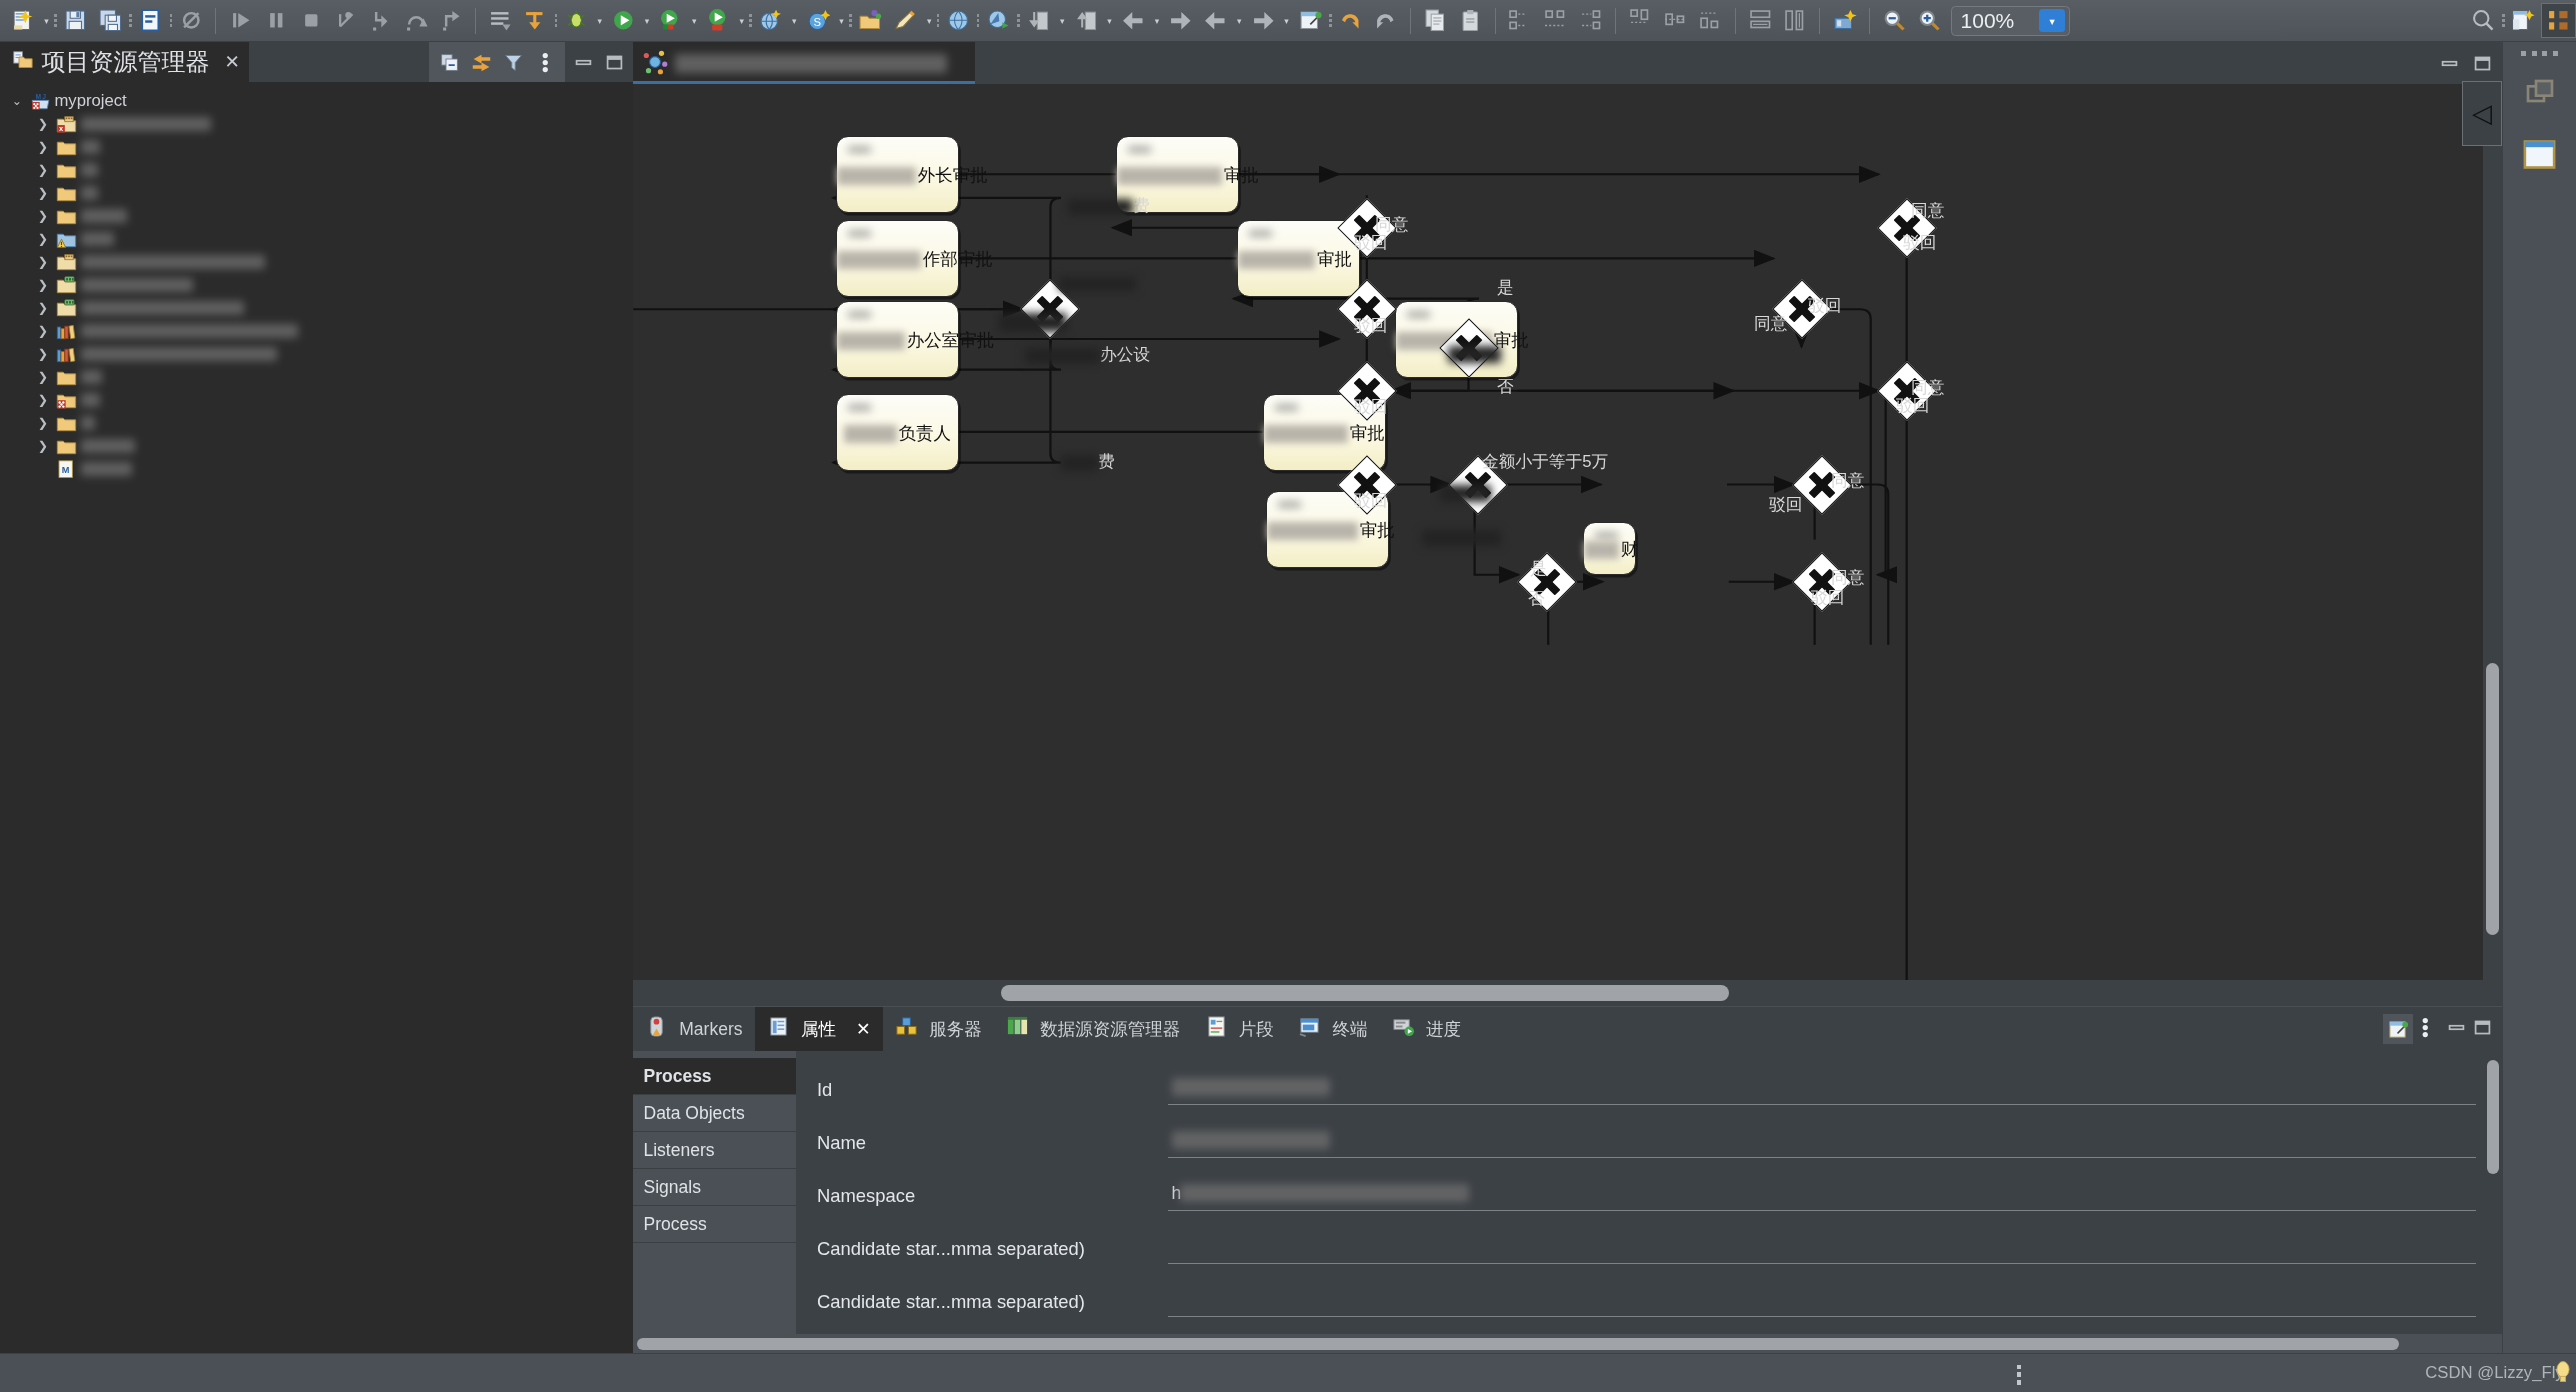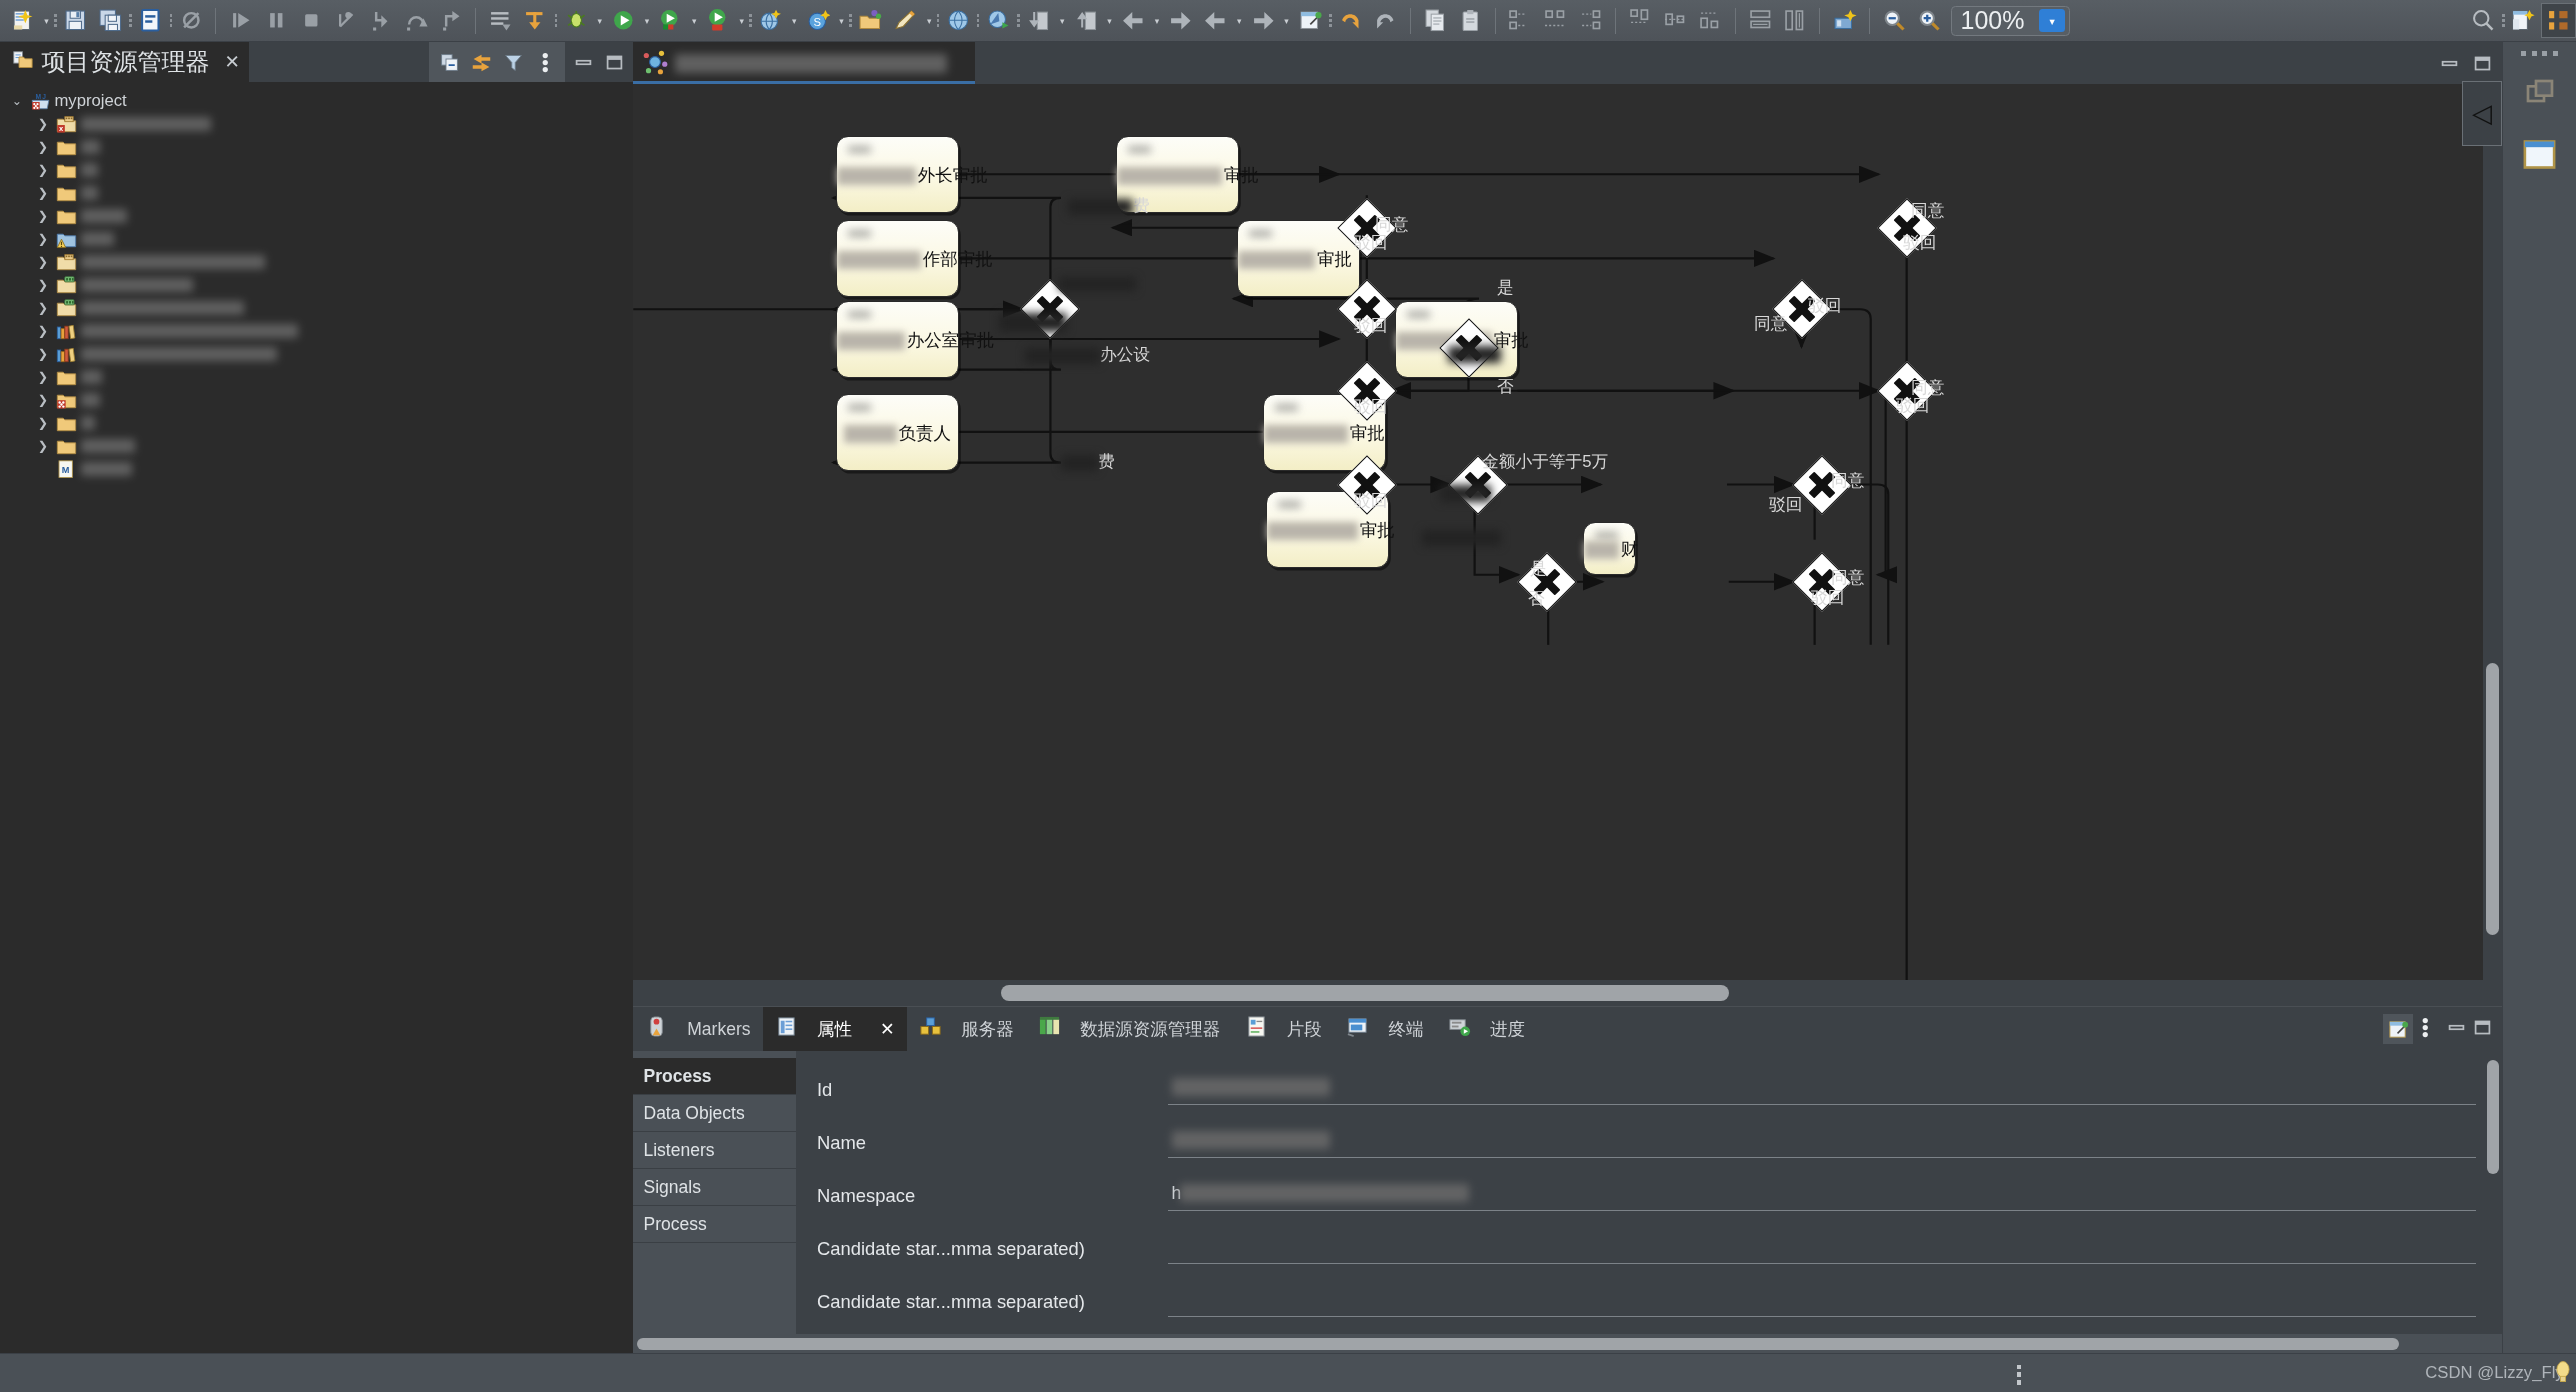--- a/index.html
+++ b/index.html
@@ -30,21 +30,21 @@
   .tb-sep { width:0.9px; height:26px; background:#6e747a; margin:0 7px; }
   .tb-dots { width:5.3px; height:26px; display:flex; flex-direction:column;
              justify-content:center; align-items:center; gap:2.6px; }
   .tb-dots i { width:2.6px;height:2.6px;background:#8c9298; display:block;}
   .tb-caret { width:12.3px;height:35px;display:flex;align-items:center;justify-content:center;
               color:#c9ced3; font-size:8.8px;}
   .icon { width:24.6px; height:24.6px; display:block; }
   .zoombox { width:119px;height:30px;border:0.9px solid #73797f;border-radius:4.4px;
              background:#585e64; display:flex;align-items:center;
              padding:0 3.5px 0 8.8px; margin-left:3.5px;}
-  .zoombox span { color:#eceff1; font-size:25px; flex:1;}
+  .zoombox span { color:#eceff1; font-size:21px; flex:1;}
   .zoom-caret{width:26px;height:23px;background:#2f7fd6;border-radius:3.5px;
               display:flex;align-items:center;justify-content:center;color:#fff;font-size:10.5px;}
 
   
   #explorer { position:absolute; left:0; top:42px; width:633px; height:1311px;
               background:#2b2b2b; }
   #explorer-tabbar { height:40px; background:#3c4146; display:flex; align-items:stretch;}
   #explorer-tab { background:#2b2b2b; display:flex; align-items:center;
                   padding:0 8.8px 0 10.5px; gap:8px; }
   #explorer-tab .title { color:#dfe3e6; font-size:24px; }
@@ -101,21 +101,21 @@
   .rs-btn{width:49px;height:49px;margin:12.3px auto 0;display:flex;
           align-items:center;justify-content:center;}
   #collapse-arrow{position:absolute;right:74px;top:81px;width:40px;height:65px;
                   background:#3c4146;border:0.9px solid #6a7076;display:flex;
                   align-items:center;justify-content:center;color:#111;font-size:26px;}
 
   
   #bottom{position:absolute;left:633px;top:1007px;width:1869px;height:346px;
           background:#3c4146;}
   #bottom-tabs{height:44px;display:flex;align-items:stretch;}
-  .btab{display:flex;align-items:center;gap:19px;padding:0 12.3px;color:#cfd3d7;font-size:17.5px;justify-content:flex-end;}
+  .btab{display:flex;align-items:center;gap:11px;padding:0 12.3px;color:#cfd3d7;font-size:17.5px;justify-content:flex-end;}
   .btab.active{background:#2b2b2b;color:#ffffff;}
   #bottom-tools{margin-left:auto;display:flex;align-items:center;gap:7px;padding:0 10.5px;}
   #bottom-body{position:absolute;left:0;top:44px;right:0;bottom:0;background:#3c4146;
                display:flex;}
   #prop-nav{width:163px;background:#4a5056;padding-top:7px;}
   .pnav{height:37px;display:flex;align-items:center;padding-left:10.5px;
         color:#dfe3e6;font-size:17.5px;border-bottom:0.9px solid #3a3f44;}
   .pnav.active{background:#2b2b2b;font-weight:bold;}
   #prop-form{flex:1;background:#3c4146;position:relative;padding-top:12.3px;}
   .frow{display:flex;align-items:center;height:53px;padding-left:21px;}

